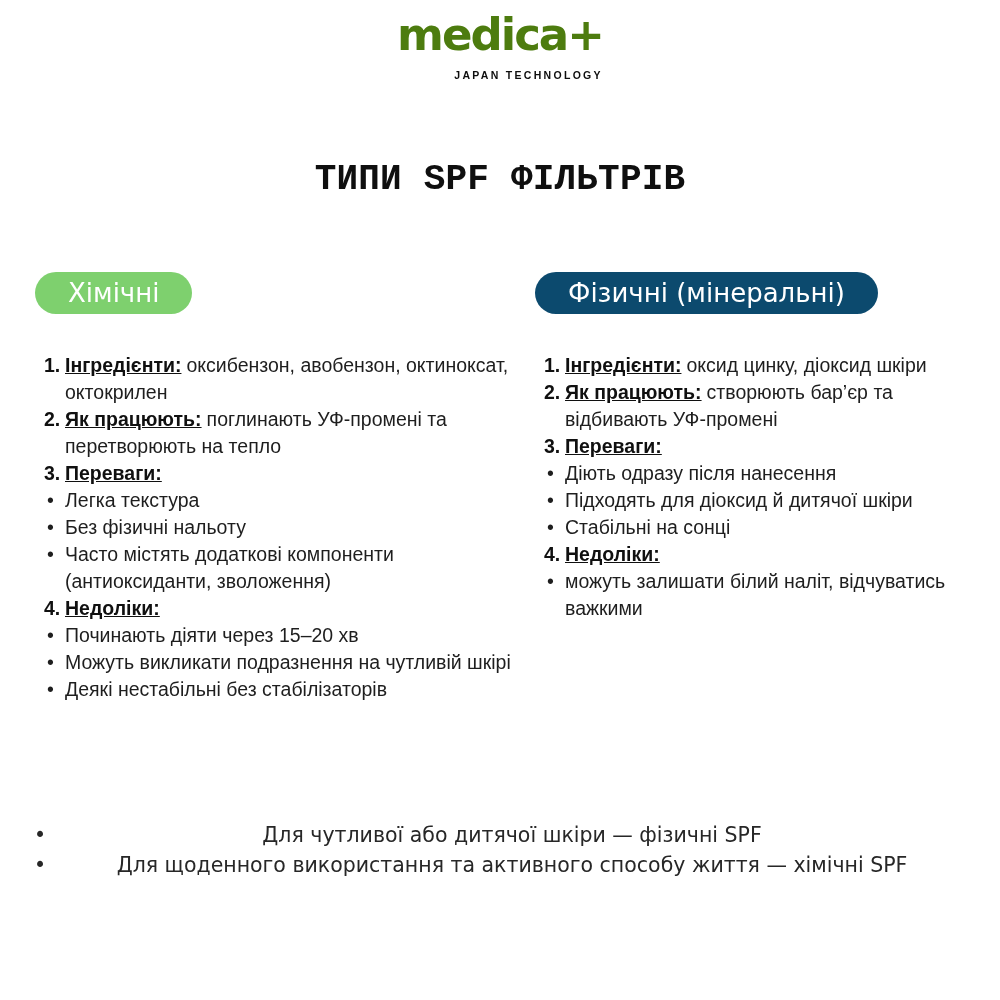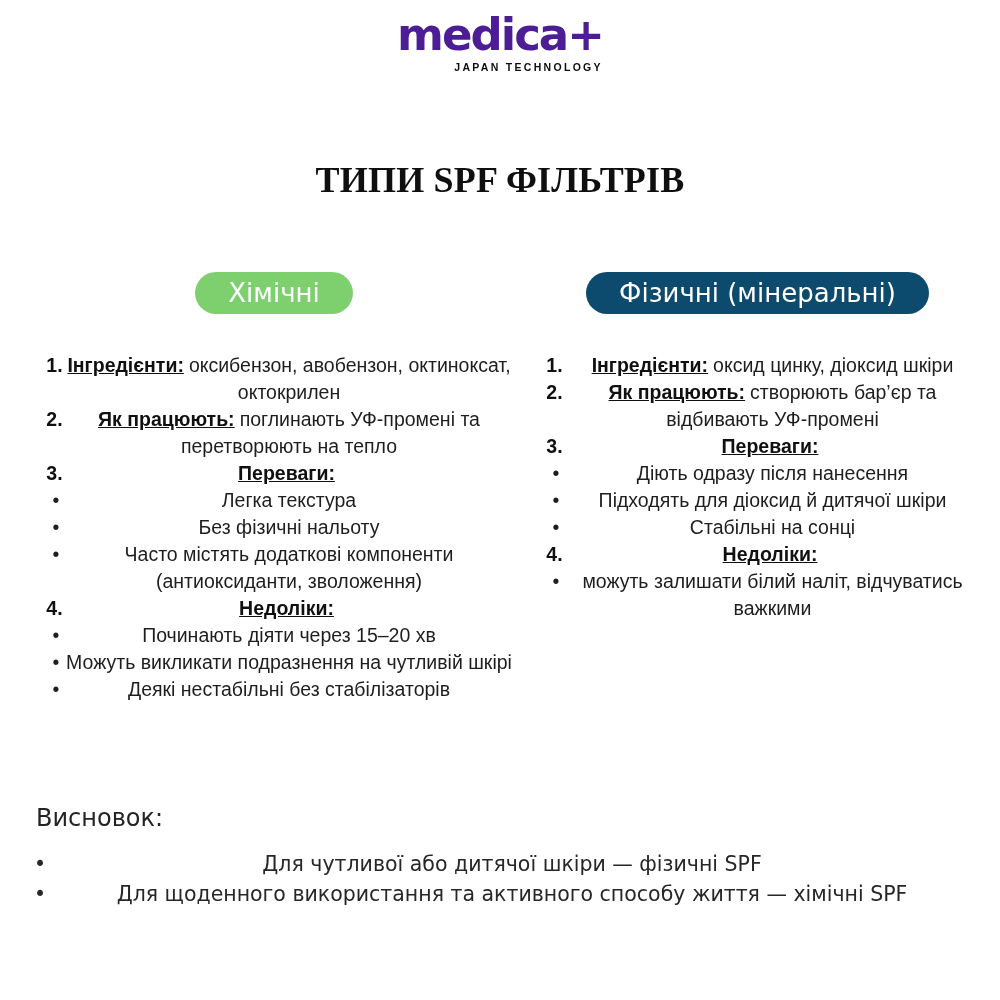--- a/index.html
+++ b/index.html
@@ -2,29 +2,29 @@
 <html><head>
 <meta charset="utf-8">
 <style>
   * { margin:0; padding:0; box-sizing:border-box; }
   html,body { background:#ffffff; }
   body { font-family:"Liberation Sans", sans-serif; }
   .page { position:relative; width:1000px; height:1000px; background:#ffffff; overflow:hidden; }
 
   
   .logo { position:absolute; top:12px; left:50%; transform:translateX(-50%); }
-  .logo-brand { font-family:"DejaVu Sans", sans-serif; font-weight:700; font-size:45px; line-height:1; letter-spacing:-2px; color:#4c1d95;text-align:right; }
-  .logo-tagline { font-family:"Liberation Sans", sans-serif; font-weight:700; font-size:10.5px; letter-spacing:2.3px; color:#0d0d0d; text-align:right; margin-top:4px; }
+  .logo-brand { font-family:"DejaVu Sans", sans-serif; font-weight:700; font-size:45px; line-height:1; letter-spacing:-2px; color:#4d7c0f;text-align:right; }
+  .logo-tagline { font-family:"Liberation Sans", sans-serif; font-weight:700; font-size:10.5px; letter-spacing:2.3px; color:#0d0d0d; text-align:right; margin-top:12px; }
 
   
   .title { position:absolute; top:162px; left:0; width:100%; text-align:center;
-           font-family:Liberation Serif, serif; font-weight:700; font-size:36px; line-height:1; color:#0f0f0f; letter-spacing:0.2px; }
+           font-family:Liberation Mono, monospace; font-weight:700; font-size:36px; line-height:1; color:#0f0f0f; letter-spacing:0.2px; }
 
   
-  .columns { position:absolute; top:272px; left:35px; width:945px; display:flex;text-align:center; }
+  .columns { position:absolute; top:272px; left:35px; width:945px; display:flex; }
   .col-left  { flex:0 0 478px; margin-right:22px; }
   .col-right { flex:1; }
 
   .pill { display:inline-flex; height:42px; border-radius:21px; align-items:center; justify-content:center;
           color:#ffffff; font-family:"DejaVu Sans", sans-serif; font-size:26px; line-height:1; padding:0 33px; }
 
   .list { margin-top:38px; padding-left:9px; font-size:19.5px; line-height:27px; color:#1e1e1e; }
   .row { display:flex; }
   .marker { flex:0 0 21px; }
   .row.numbered .marker { font-weight:700; color:#101010; }
@@ -135,21 +135,20 @@
         <div class="row bullet">
             <span class="marker">•</span>
             <span class="content"><b></b><span>можуть залишати білий наліт, відчуватись важкими</span></span>
           </div>
       </div>
     </section>
 
   </div>
 
   <footer class="conclusion">
-    <div class="conclusion-heading">Висновок:</div>
     <div class="c-rows">
       <div class="c-row">
           <span class="c-marker">•</span>
           <span class="c-text">Для чутливої або дитячої шкіри — фізичні SPF</span>
         </div>
       <div class="c-row">
           <span class="c-marker">•</span>
           <span class="c-text">Для щоденного використання та активного способу життя — хімічні SPF</span>
         </div>
     </div>

